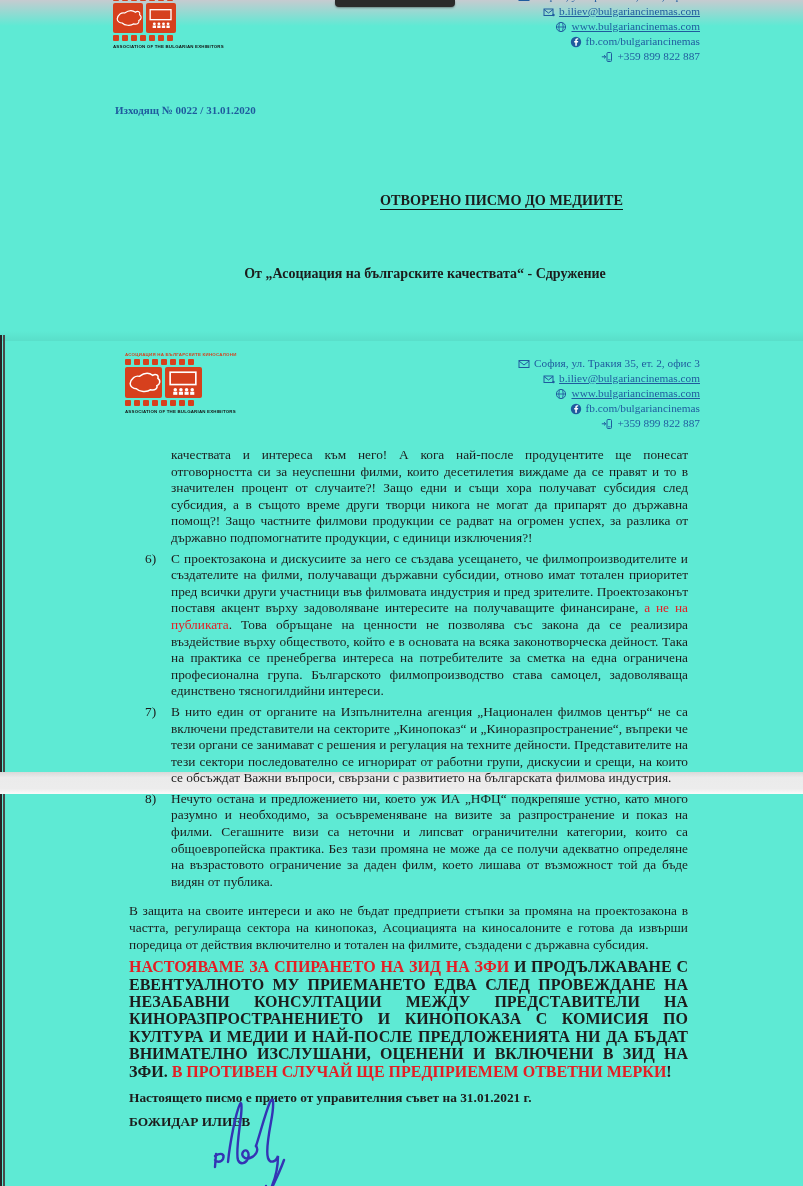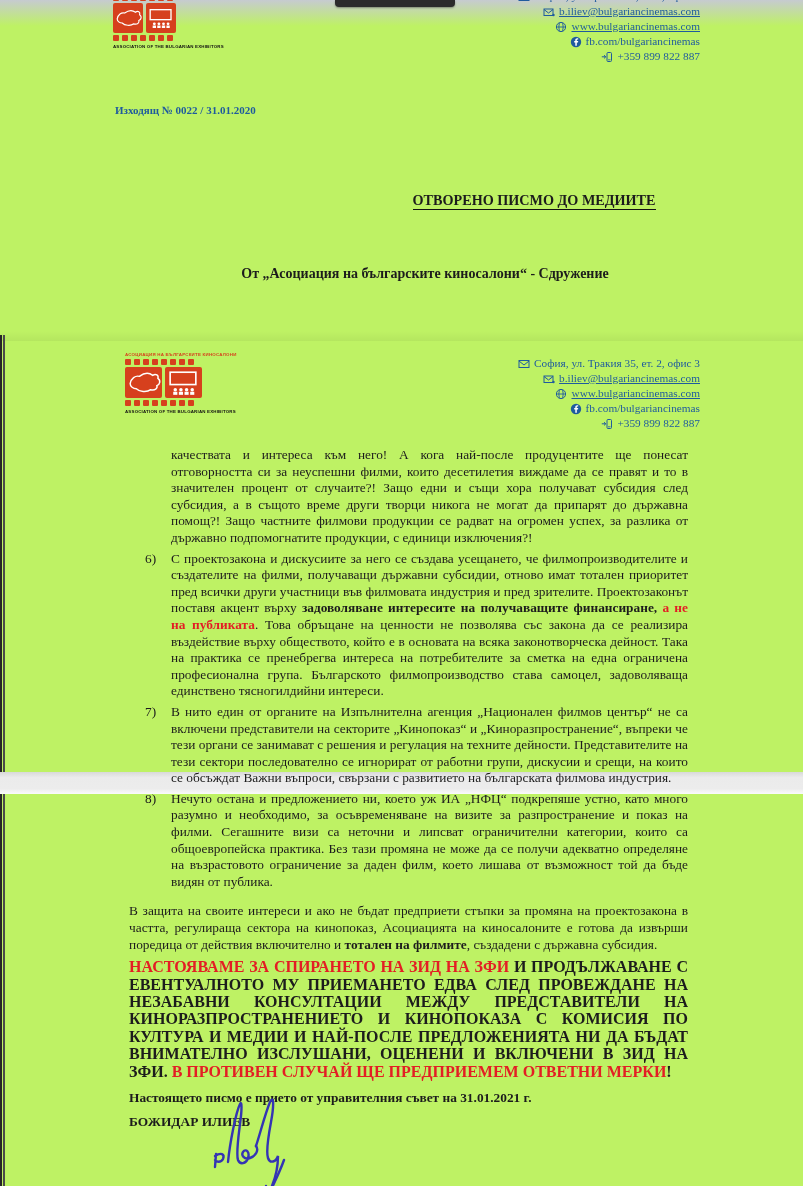--- a/index.html
+++ b/index.html
@@ -1,16 +1,16 @@
 <!DOCTYPE html>
 <html><head>
 <meta charset="utf-8">
 <style>
   html,body{margin:0;padding:0;background:#fff;}
-  #canvas{position:relative;width:803px;height:1186px;background:#bef264;overflow:hidden;
+  #canvas{position:relative;width:803px;height:1186px;background:#5eead4;overflow:hidden;
           font-family:"Liberation Serif","DejaVu Serif",serif;color:#1c1c1c;}
 
   
   .top-fade{position:absolute;left:0;top:0;width:803px;height:26px;
             background:linear-gradient(#c6cbd0,rgba(255,255,255,0));}
   .top-pill{position:absolute;left:335px;top:0;width:120px;height:7px;background:#2b2b2b;
             border-radius:0 0 4px 4px;box-shadow:0 1px 2px rgba(0,0,0,.35);}
 
   
   .edge-line-a{position:absolute;left:0;top:335px;width:2px;height:851px;background:#262626;}
@@ -34,37 +34,37 @@
 
   
   .contact{position:absolute;text-align:right;color:#1f5b9e;font-size:11.3px;line-height:15px;}
   .contact .row{display:flex;justify-content:flex-end;align-items:center;gap:4px;white-space:nowrap;}
   .contact a{color:#1f5b9e;text-decoration:underline;}
   .contact .plain{text-decoration:none;}
   .cicon{width:12px;height:12px;flex:0 0 auto;}
 
   
   .ref{position:absolute;left:115px;top:104px;color:#1f5b9e;font-weight:bold;font-size:11px;}
-  .doc-title{position:absolute;left:364px;top:192px;width:340px;text-align:center;
+  .doc-title{position:absolute;left:380px;top:192px;width:340px;text-align:left;
              font-weight:bold;font-size:14.2px;}
   .doc-title span{border-bottom:1.6px solid #111;padding-bottom:1px;}
   .from-line{position:absolute;left:160px;top:266px;width:530px;text-align:center;
              font-weight:bold;font-size:14px;}
   .re-block{position:absolute;left:121px;top:299px;width:570px;font-size:13.6px;line-height:17px;}
   .re-block .lbl{font-weight:bold;}
   .re-block .txt{font-style:italic;}
 
   
   .body{position:absolute;left:125px;top:443px;width:567px;z-index:1;
         font-size:13.35px;line-height:16.6px;text-align:justify;}
   .body p{margin:4px;}
   .indented{padding-left:42px;}
   .num-item{position:relative;padding-left:42px;margin-bottom:1px;}
   .num-item .num{position:absolute;left:20px;top:0;}
-  .b{font-weight:bold;}
+  .b{font-weight:normal;}
   .r{color:#e31e24;}
   .p-top1{margin-top:12px !important;}
   .p-top2{margin-top:13px !important;}
   .caps{margin-top:5px !important;font-weight:bold;line-height:17.4px;font-size:16px;}
   .closing{margin-top:10px !important;font-weight:bold;}
   .signoff1{margin-top:36px !important;font-weight:bold;}
   .signoff2{margin-top:7px !important;font-weight:bold;}
 
   .signature{position:absolute;left:198px;top:1096px;width:110px;height:110px;z-index:2;}
 </style>
@@ -160,21 +160,21 @@
       <span class="plain">+359 899 822 887</span>
     </div>
   </div>
 
   <div class="ref">Изходящ № 0022 / 31.01.2020</div>
 
   <div class="doc-title">
     <span>ОТВОРЕНО ПИСМО ДО МЕДИИТЕ</span>
   </div>
 
-  <div class="from-line">От „Асоциация на българските киносалони“ - Сдружение</div>
+  <div class="from-line">От „Асоциация на българските качествата“ - Сдружение</div>
 
 
   <div class="page2-shadow"></div>
   <div class="edge-line-a"></div>
   <div class="edge-line-b"></div>
   <div class="gray-band"></div>
 
   <div class="logo" style="left:125px;top:352px;">
     <div class="cap-top">АСОЦИАЦИЯ НА БЪЛГАРСКИТЕ КИНОСАЛОНИ</div>
     <div class="strip">

